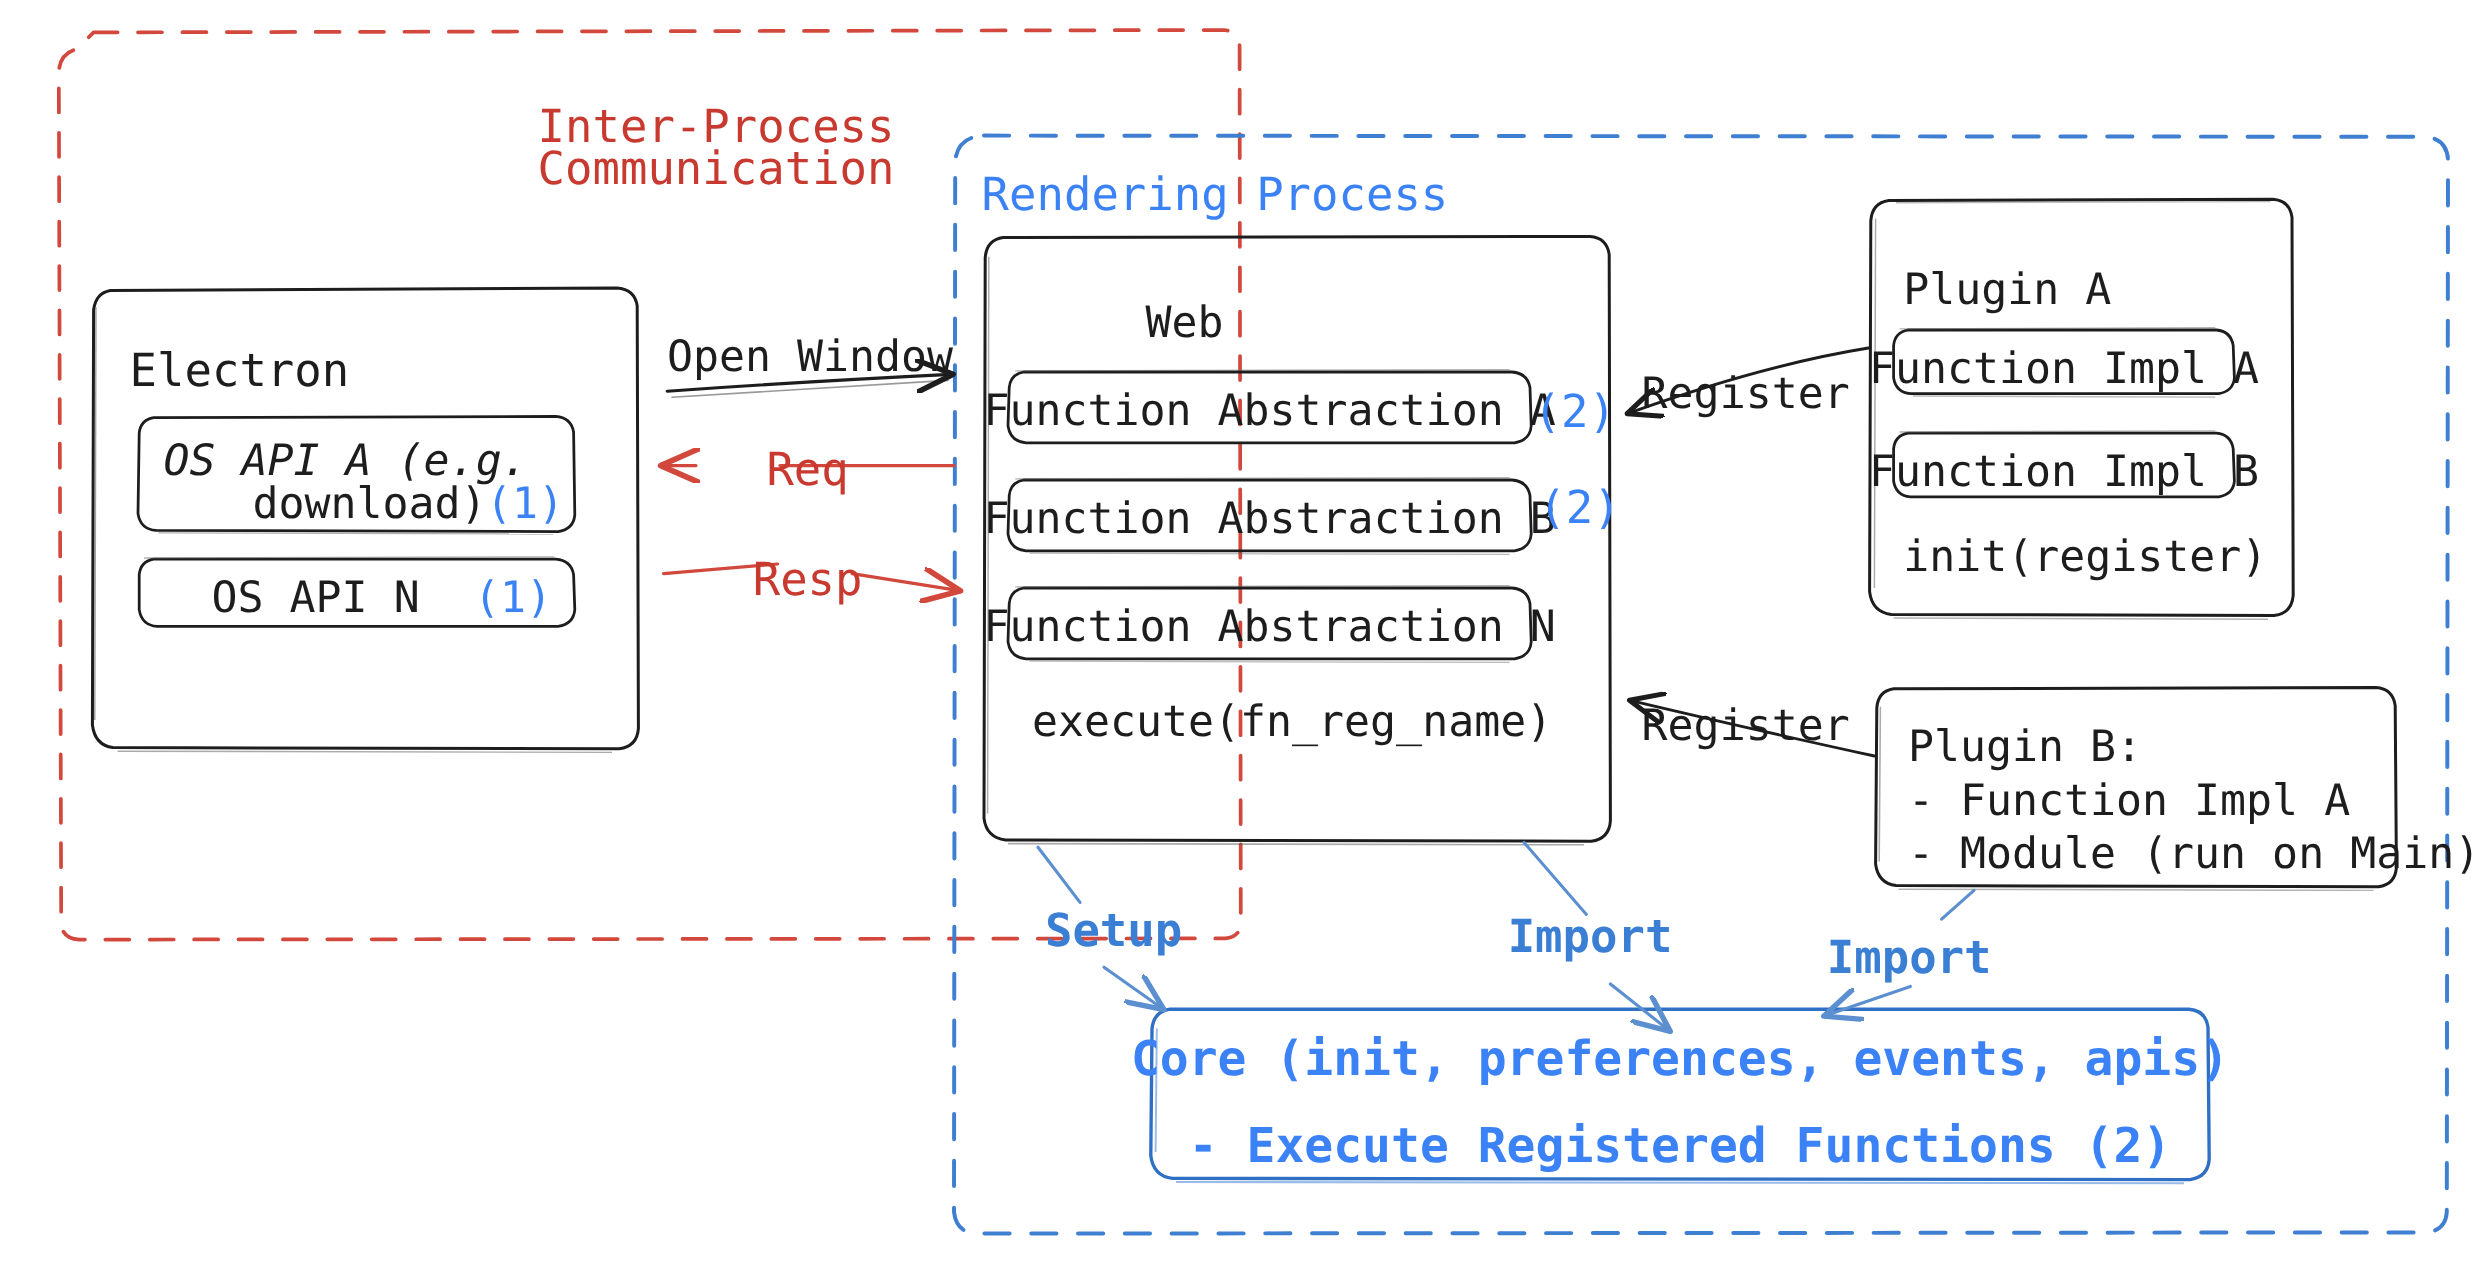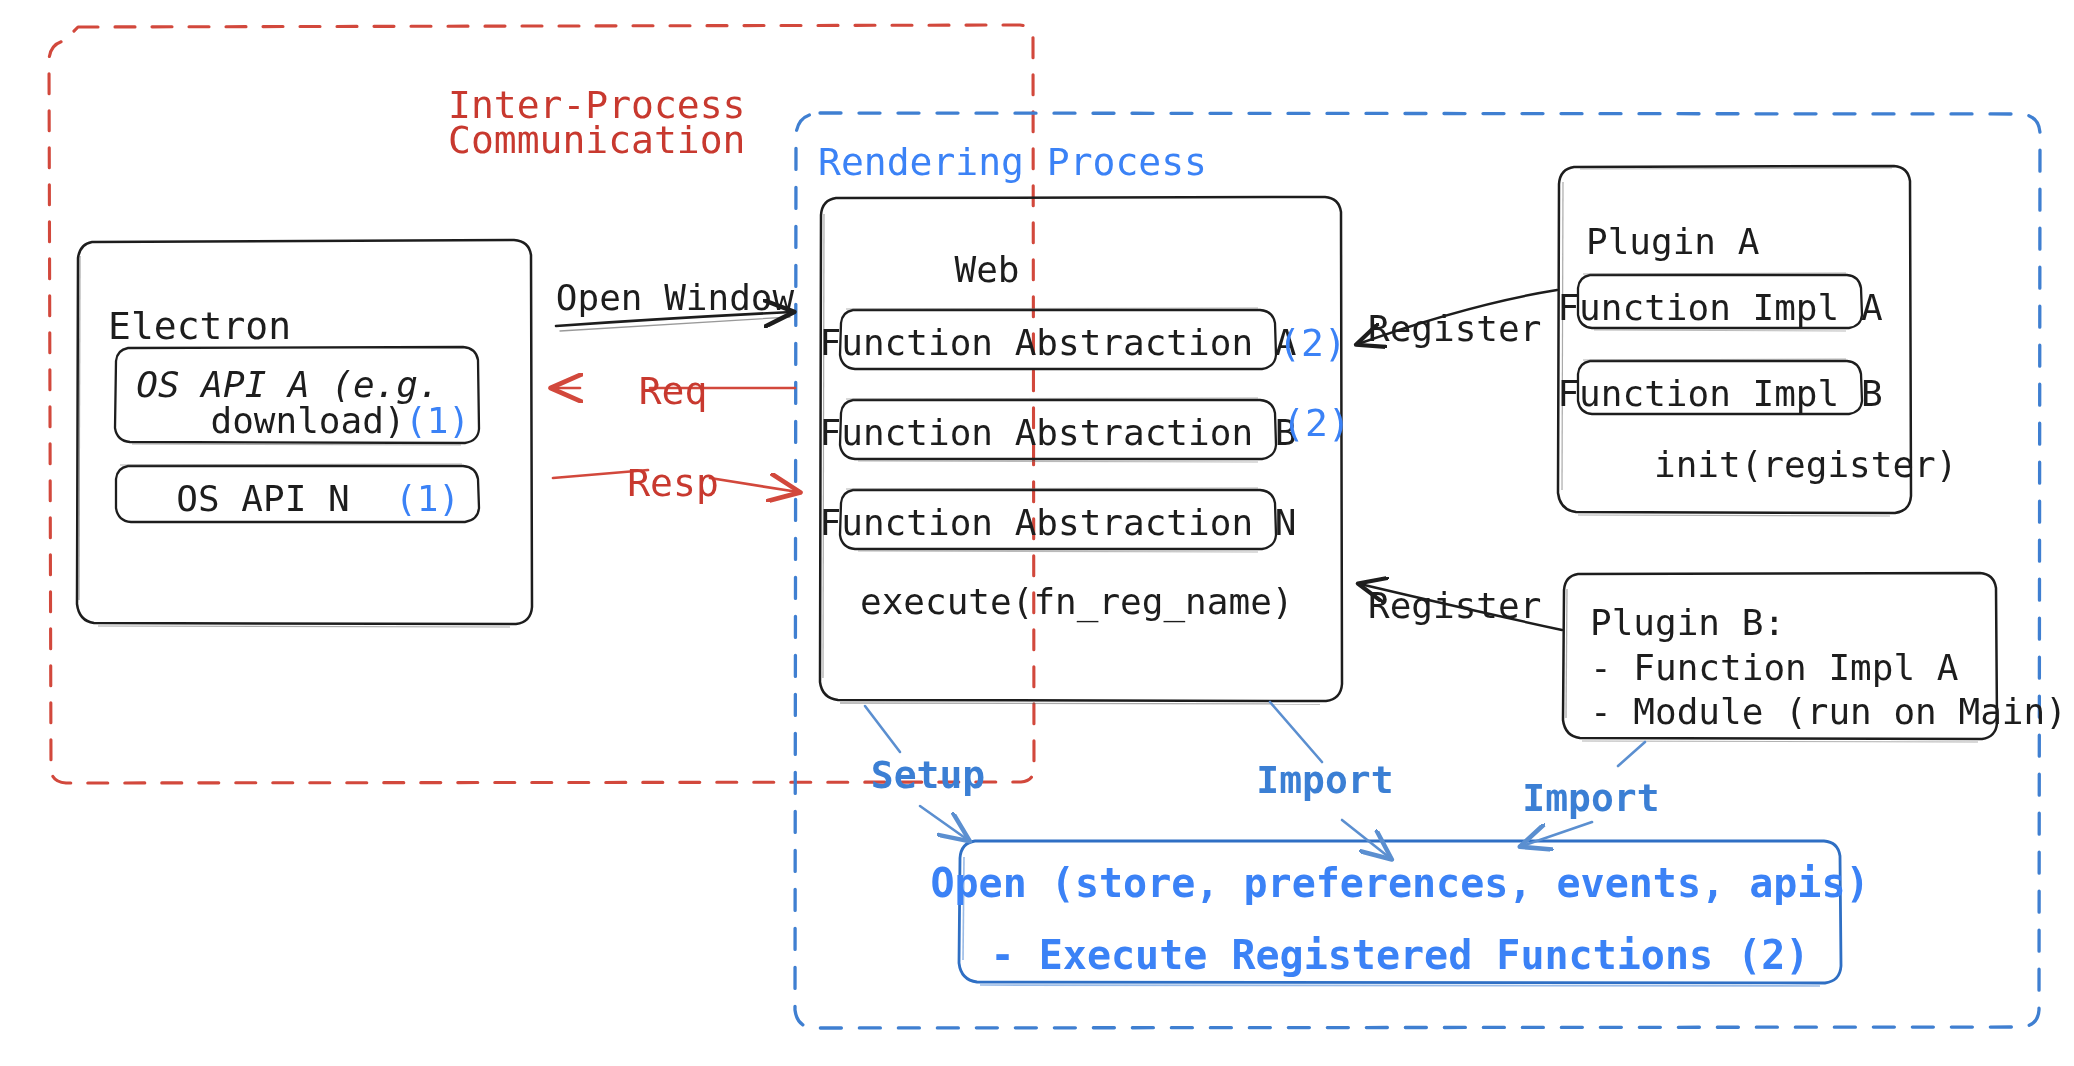--- a/index.html
+++ b/index.html
@@ -186,21 +186,21 @@
       <path d="M1625,742 L1598,766" fill="none" stroke="#5b8fd0" stroke-width="2.6" stroke-linecap="round"></path>
       <path d="M1572,822 L1502,846" fill="none" stroke="#5b8fd0" stroke-width="2.6" stroke-linecap="round" marker-end="url(#arrow-blue)"></path>
     </g>
   </svg>
 
   <div class="lbl red f38" style="left:428px; top:82px;"><span>Inter-Process</span></div>
   <div class="lbl red f38" style="left:428px; top:117px;"><span>Communication</span></div>
 
   <div class="lbl blue f38" style="left:798px; top:139px;"><span>Rendering Process</span></div>
 
-  <div class="lbl dark f38" style="left:88px; top:303px;"><span>Electron</span></div>
+  <div class="lbl dark f38" style="left:88px; top:286px;"><span>Electron</span></div>
 
   <div class="lbl dark f36 ctr" style="left:268px; top:363px;font-style:italic;"><span>OS API A (e.g.</span></div>
   <div class="lbl dark f36 ctr" style="left:288px; top:399px;"><span>download)</span></div>
   <div class="lbl blue f36" style="left:385px; top:399px;"><span>(1)</span></div>
 
   <div class="lbl dark f36 ctr" style="left:243px; top:477px;"><span>OS API N</span></div>
   <div class="lbl blue f36" style="left:375px; top:477px;"><span>(1)</span></div>
 
   <div class="lbl dark f36 ctr" style="left:655px; top:276px;"><span>Open Window</span></div>
   <div class="lbl red f38 ctr" style="left:653px; top:368px;"><span>Req</span></div>
@@ -214,29 +214,29 @@
   <div class="lbl dark f36 ctr" style="left:1038px; top:411px;"><span>Function Abstraction B</span></div>
   <div class="lbl blue f38" style="left:1262px; top:400px;"><span>(2)</span></div>
 
   <div class="lbl dark f36 ctr" style="left:1038px; top:501px;"><span>Function Abstraction N</span></div>
 
   <div class="lbl dark f36" style="left:840px; top:580px;"><span>execute(fn_reg_name)</span></div>
 
   <div class="lbl dark f36" style="left:1566px; top:220px;"><span>Plugin A</span></div>
   <div class="lbl dark f36 ctr" style="left:1700px; top:286px;"><span>Function Impl A</span></div>
   <div class="lbl dark f36 ctr" style="left:1700px; top:372px;"><span>Function Impl B</span></div>
-  <div class="lbl dark f36" style="left:1634px; top:443px;text-align:right;"><span>init(register)</span></div>
+  <div class="lbl dark f36" style="left:1566px; top:443px;text-align:right;"><span>init(register)</span></div>
 
   <div class="lbl dark f36" style="left:1348px; top:307px;"><span>Register</span></div>
   <div class="lbl dark f36" style="left:1348px; top:584px;"><span>Register</span></div>
 
   <div class="lbl dark f36" style="left:1570px; top:601px;"><span>Plugin B:</span></div>
   <div class="lbl dark f36" style="left:1570px; top:646px;"><span>- Function Impl A</span></div>
   <div class="lbl dark f36" style="left:1570px; top:690px;"><span>- Module (run on Main)</span></div>
 
   <div class="lbl blue2 f38 bold ctr" style="left:908px; top:752px;"><span>Setup</span></div>
   <div class="lbl blue2 f38 bold ctr" style="left:1305px; top:757px;"><span>Import</span></div>
   <div class="lbl blue2 f38 bold ctr" style="left:1571px; top:775px;"><span>Import</span></div>
 
-  <div class="lbl blue f40 bold ctr" style="left:1380px; top:859px;"><span>Open (store, preferences, events, apis)</span></div>
+  <div class="lbl blue f40 bold ctr" style="left:1380px; top:859px;"><span>Core (init, preferences, events, apis)</span></div>
   <div class="lbl blue f40 bold ctr" style="left:1380px; top:931px;"><span>- Execute Registered Functions (2)</span></div>
 
 </div>
 
 </body></html>

